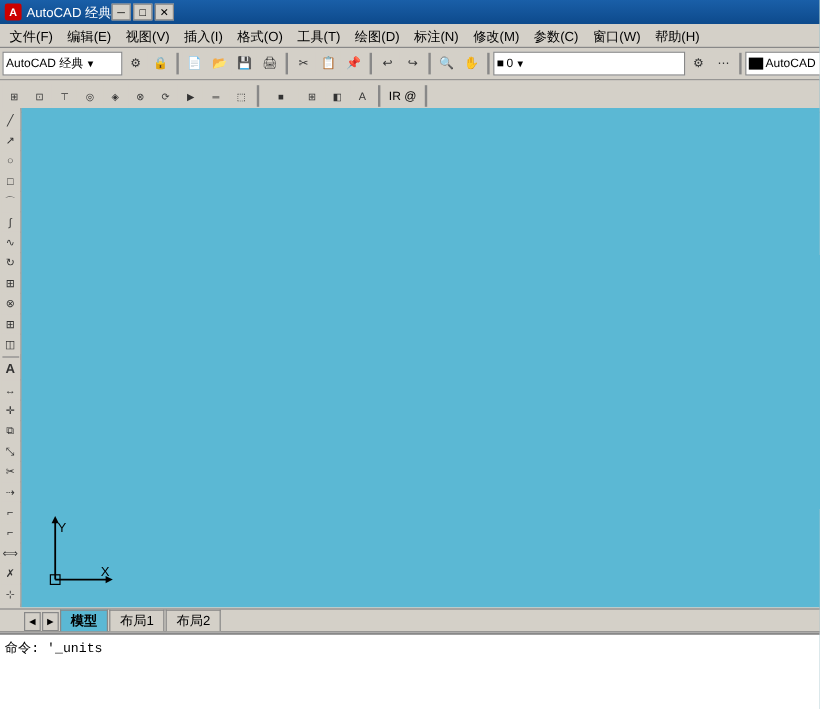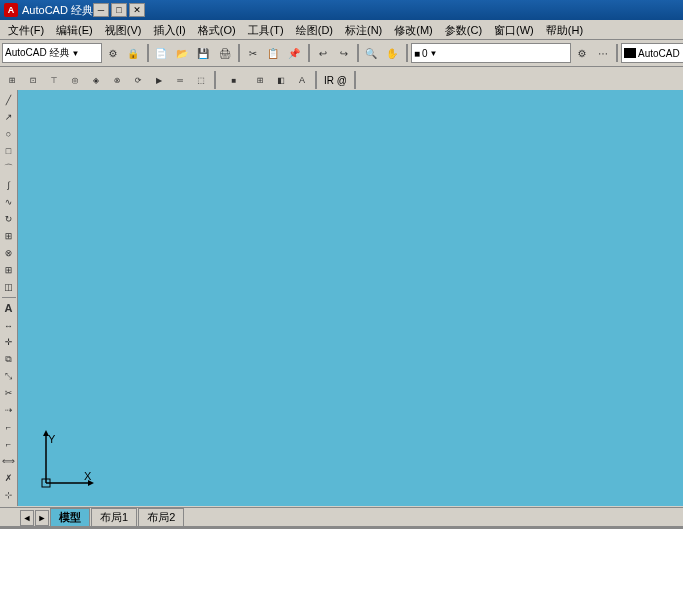--- a/index.html
+++ b/index.html
@@ -408,16 +408,19 @@
 
 <div id="tab-bar">
   <div class="tab-nav-btn">◄</div>
   <div class="tab-nav-btn">►</div>
   <div class="tab active">模型</div>
   <div class="tab">布局1</div>
   <div class="tab">布局2</div>
 </div>
 
 <div id="command-area">
+  <div class="cmd-line">
+    <span>命令: '_units</span>
+  </div>
   <div id="cmd-input-row">
     <input id="cmd-input" type="text" placeholder="" style="">
   </div>
 </div>
 
 </body></html>

